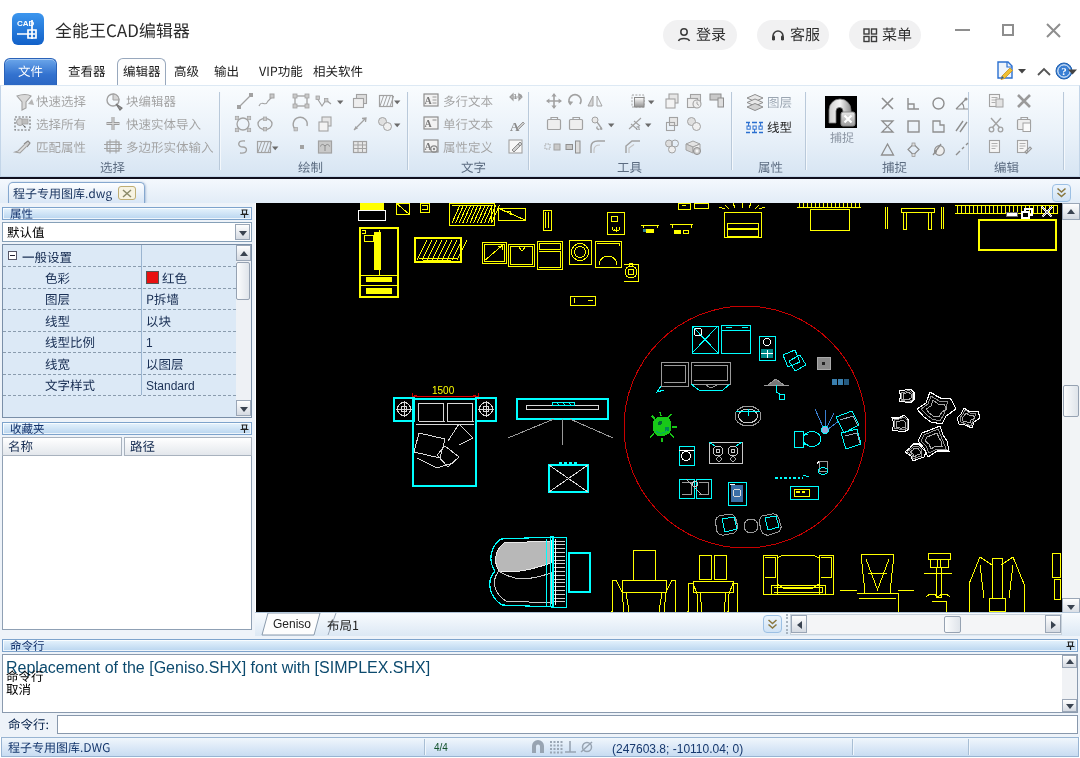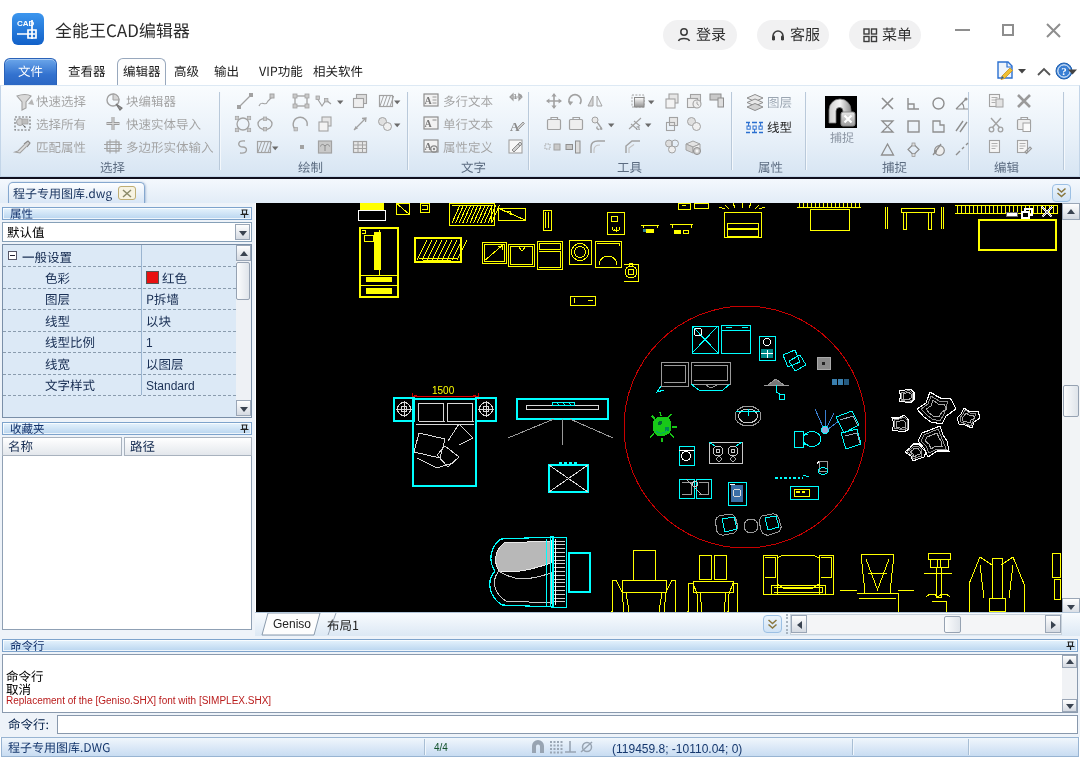--- a/index.html
+++ b/index.html
@@ -526,35 +526,35 @@
     <div class="thumb" style="left:944px;top:615.5px;width:17px;height:17px"></div>
     <div class="sbtn" style="left:1045px;top:615px;width:16px;height:18px;background:linear-gradient(#fefefe,#d5dae2)">
       <div style="width:0;height:0;margin:0 auto;border-top:4px solid transparent;border-bottom:4px solid transparent;border-left:5px solid #3a4350;margin-top:5px"></div>
     </div>
     <div class="abs" style="left:0;top:636px;width:1080px;height:101px;background:#eef3f9"></div>
     <div class="abs hdr" style="left:2px;top:639px;width:1076px;height:13px"></div>
     <svg class="abs" style="left:1066px;top:641px" width="9" height="10">
       <path d="M1.5 1h6M2.5 1v4h4V1M.5 5.5h8M4.5 5.5V9" stroke="#222" fill="none" stroke-width="1.1"></path>
     </svg>
     <div class="abs" style="left:2px;top:654px;width:1076px;height:59px;background:#fff;border:1px solid #8a9aae"></div>
-    <div class="abs" style="left:6px;top:695px;font-size:10px;color:#b91c1c">Replacement of the [Geniso.SHX] font with [SIMPLEX.SHX]</div>
+    <div class="abs" style="left:6px;top:659px;font-size:16px;color:#0c4a6e">Replacement of the [Geniso.SHX] font with [SIMPLEX.SHX]</div>
     <div class="abs" style="left:1062px;top:655px;width:15px;height:57px;background:#f0f2f5"></div>
     <div class="sbtn" style="left:1062px;top:655px;width:15px;height:13px;background:linear-gradient(#fefefe,#d5dae2)">
       <div style="width:0;height:0;margin:0 auto;border-left:4px solid transparent;border-right:4px solid transparent;border-bottom:5px solid #3a4350;margin-top:3px"></div>
     </div>
     <div class="sbtn" style="left:1062px;top:699px;width:15px;height:13px;background:linear-gradient(#fefefe,#d5dae2)">
       <div style="width:0;height:0;margin:0 auto;border-left:4px solid transparent;border-right:4px solid transparent;border-top:5px solid #3a4350;margin-top:4px"></div>
     </div>
     <div class="abs" style="left:57px;top:715px;width:1021px;height:19px;background:#fff;border:1px solid #8898ac"></div>
     <div class="abs" style="left:1px;top:737px;width:1078px;height:20px;background:linear-gradient(#f0f6fc,#c8dcf2);border:1px solid #98b4d2"></div>
     <div class="abs" style="left:424px;top:739px;width:1px;height:16px;background:#a8bed4;box-shadow:1px 0 0 #f0f6fc"></div>
     <div class="abs" style="left:852px;top:739px;width:1px;height:16px;background:#a8bed4;box-shadow:1px 0 0 #f0f6fc"></div>
     <div class="abs" style="left:968px;top:739px;width:1px;height:16px;background:#a8bed4;box-shadow:1px 0 0 #f0f6fc"></div>
     <div class="abs" style="left:434px;top:742px;font-size:10px;color:#14532d">4/4</div>
-    <div class="abs" style="left:612px;top:742px;font-size:12px;color:#16386e">(119459.8; -10110.04; 0)</div>
+    <div class="abs" style="left:612px;top:742px;font-size:12px;color:#16386e">(247603.8; -10110.04; 0)</div>
     <svg class="abs" style="left:530px;top:739px" width="80" height="16">
 <path d="M2 14v-7a6 6 0 0 1 12 0v7h-4v-6.5a2 2 0 0 0 -4 0V14z" fill="#98a4b2"></path>
 <g fill="#9aa6b4">
         <rect x="20.0" y="2.0" width="2" height="2"></rect>
         <rect x="23.5" y="2.0" width="2" height="2"></rect>
         <rect x="27.0" y="2.0" width="2" height="2"></rect>
         <rect x="30.5" y="2.0" width="2" height="2"></rect>
         <rect x="20.0" y="5.5" width="2" height="2"></rect>
         <rect x="23.5" y="5.5" width="2" height="2"></rect>
         <rect x="27.0" y="5.5" width="2" height="2"></rect>

